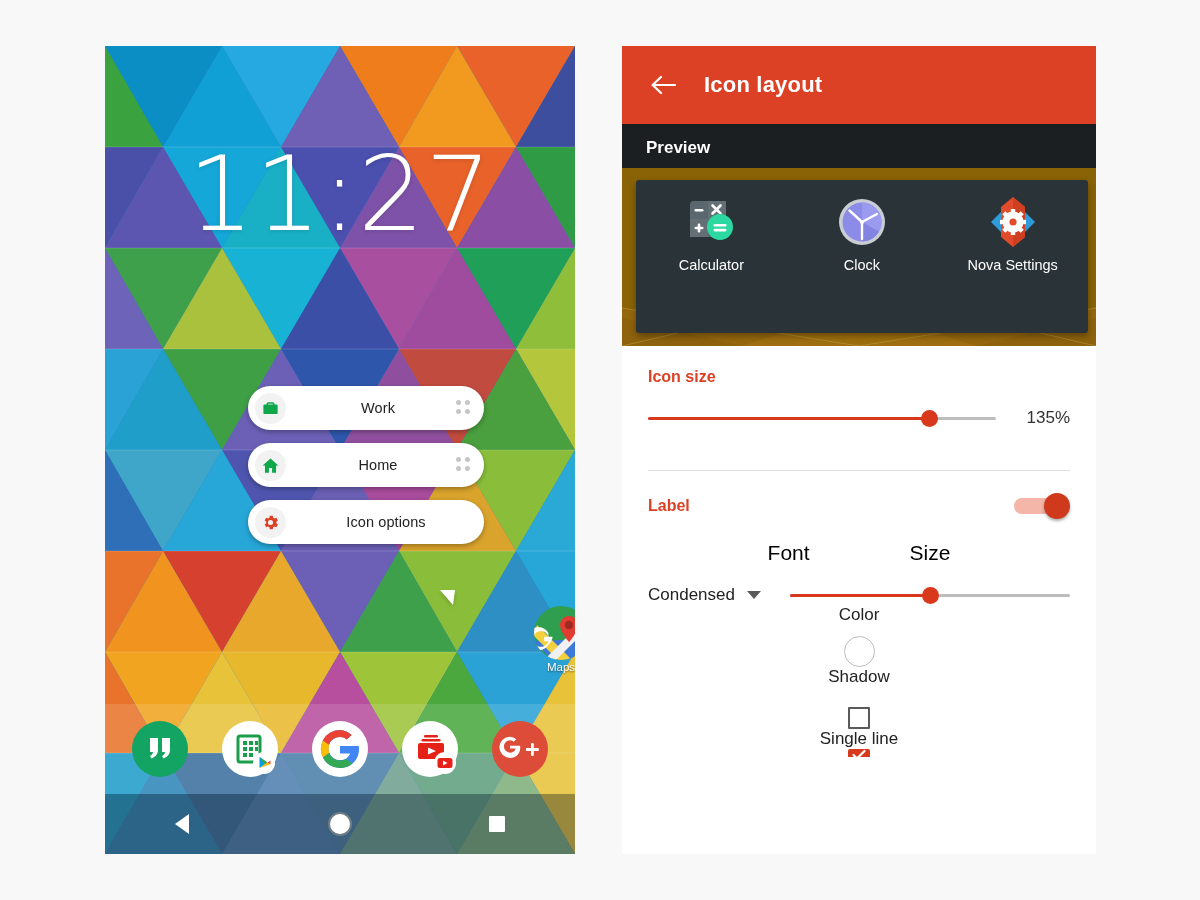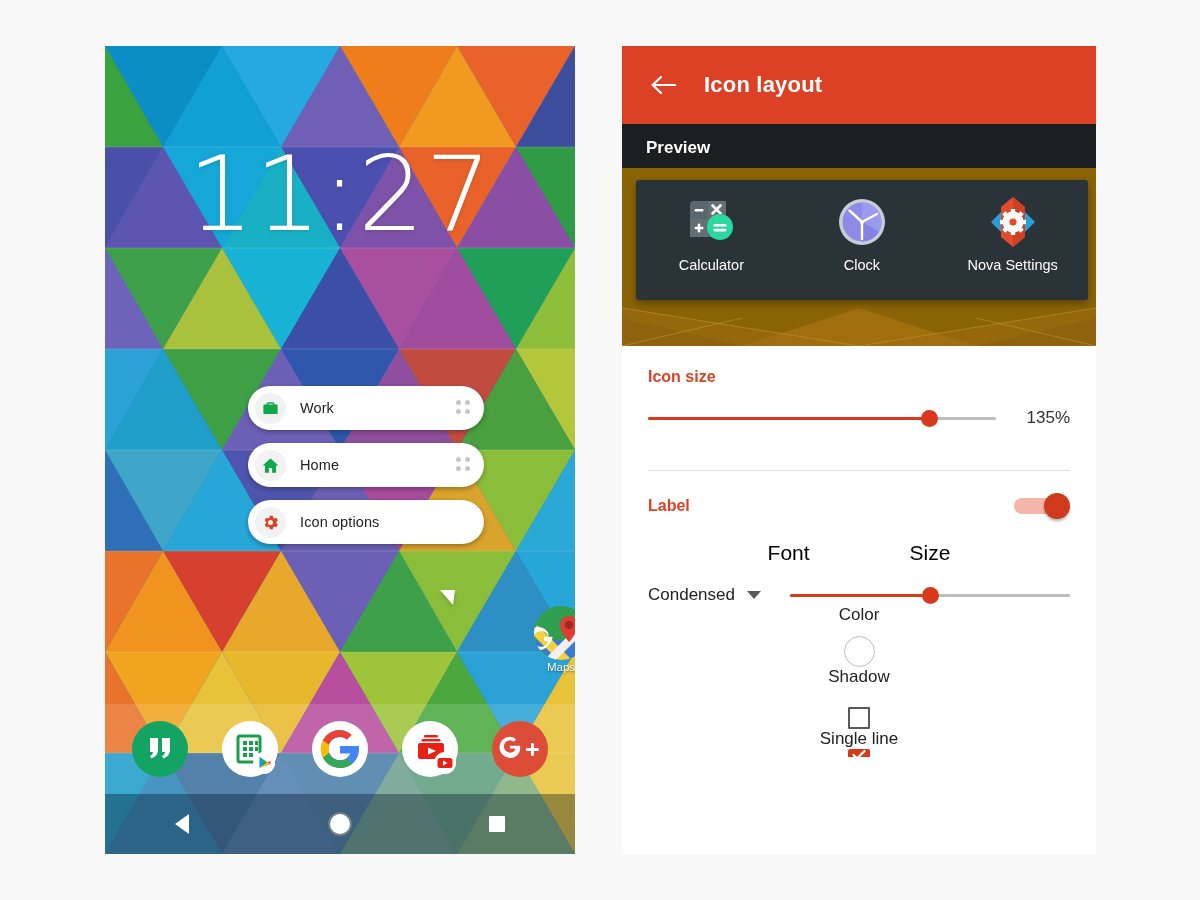--- a/index.html
+++ b/index.html
@@ -34,21 +34,21 @@
   }
 
   
   .popup { position: absolute; left: 143px; top: 340px; width: 236px; }
   .pop-row {
     display: flex; align-items: center;
     height: 44px; margin-bottom: 13px;
     background: #ffffff;
     border-radius: 22px;
     box-shadow: 0 2px 5px rgba(0,0,0,.30);
-    padding-left: 7px; padding-right: 12px;
+    padding-left: 7px; padding-right: 12px; text-align: center;
   }
   .pop-row:last-child { margin-bottom: 0; }
   .pop-ico {
     width: 31px; height: 31px; border-radius: 50%;
     background: #f2f2f2;
     display: flex; align-items: center; justify-content: center;
     flex: 0 0 auto;
   }
   .pop-label {
     flex: 1 1 auto; margin-left: 14px;
@@ -115,21 +115,21 @@
   }
 
   .preview-head {
     background: #1b1f22; color: #fff;
     padding: 14px 24px 10px 24px;
     font-size: 17px; font-weight: bold;
   }
   .preview-body { position: relative; height: 178px; background: #8a6307; overflow: hidden; }
   .preview-body svg.wallbg { position: absolute; inset: 0; width: 100%; height: 100%; }
   .preview-card {
-    position: absolute; left: 14px; right: 8px; top: 12px; height: 120px;
+    position: absolute; left: 14px; right: 8px; top: 12px; height: 153px;
     background: #2a3338; border-radius: 3px;
     box-shadow: 0 3px 7px rgba(0,0,0,.35);
     display: flex; align-items: flex-start; justify-content: space-around;
     padding-top: 14px;
   }
   .prev-item { width: 104px; text-align: center; }
   .prev-item .pglyph { width: 56px; height: 56px; margin: 0 auto; }
   .prev-item .plabel {
     margin-top: 7px; color: #fff; font-size: 14.5px;
     font-family: "Liberation Sans", sans-serif;

